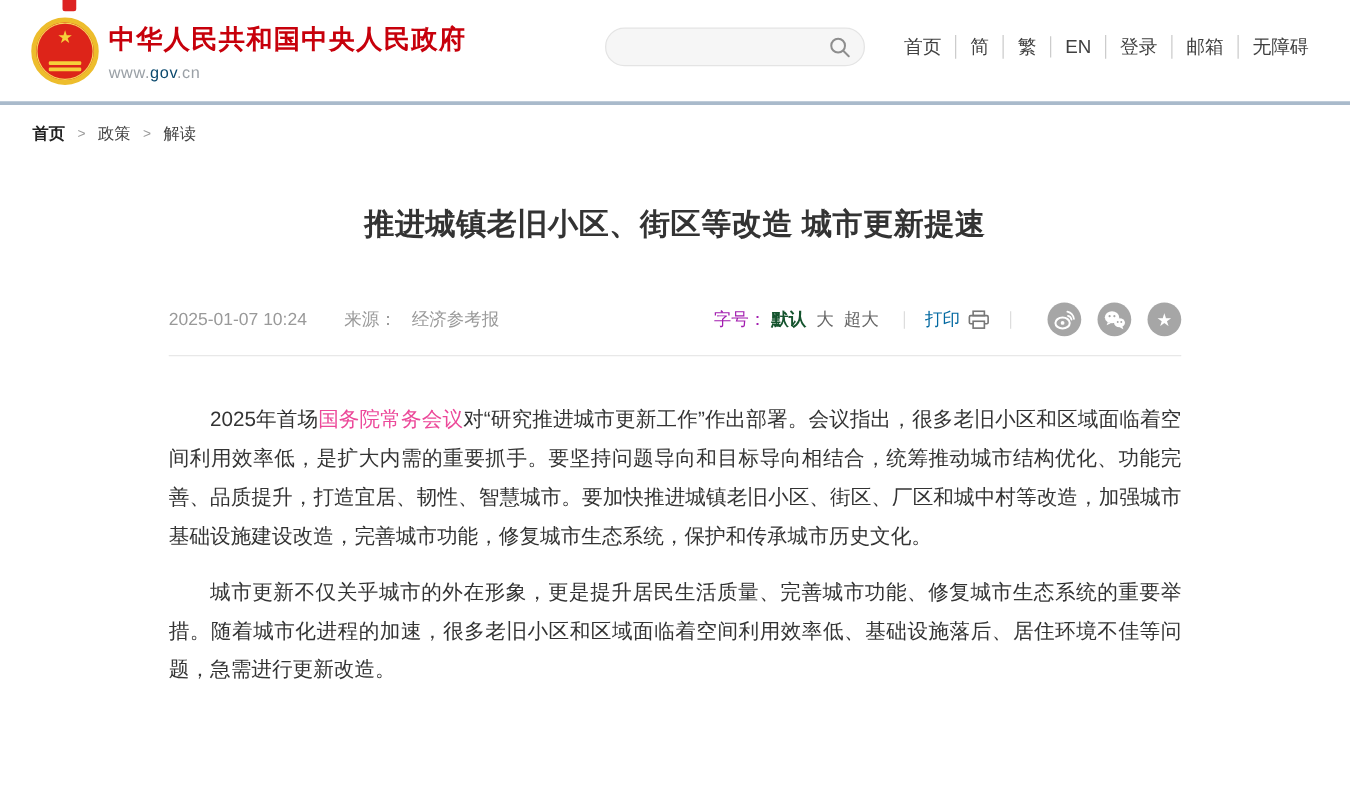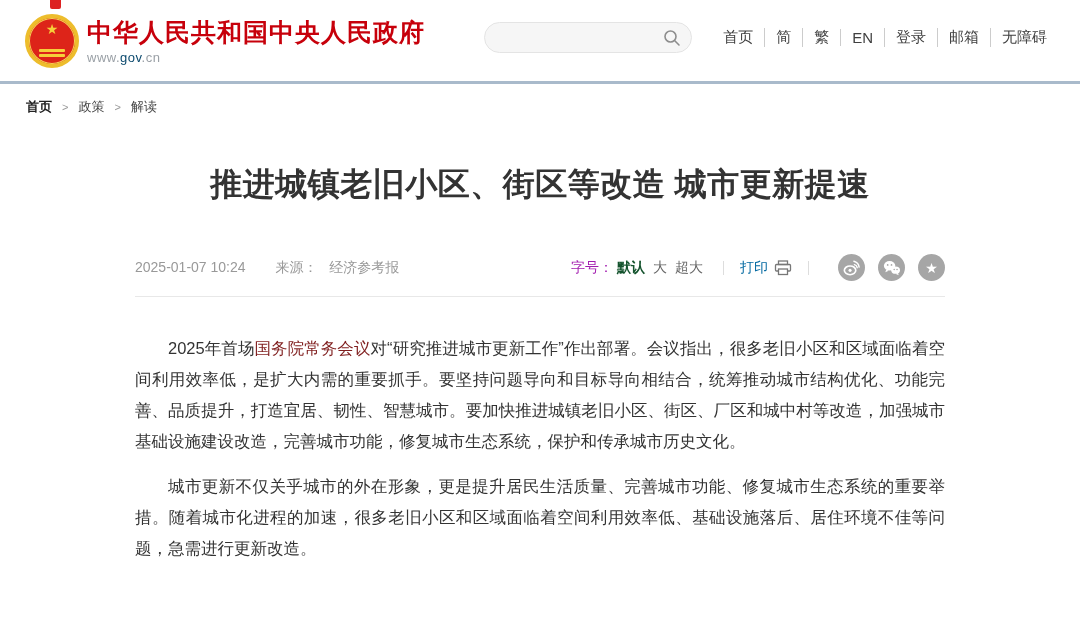--- a/index.html
+++ b/index.html
@@ -7,58 +7,58 @@
   .page { position:relative; width:1080px; height:628px; background:#fff; overflow:hidden; }
 
   
   .site-header { position:relative; height:84px; border-bottom:3px solid #a9bacb; background:#fff; }
   .corner-mark { position:absolute; left:50px; top:0px; width:11px; height:9px; background:#d22; border-radius:0 0 2px 2px; }
   .brand { position:absolute; left:25px; top:14px; display:flex; align-items:center; cursor:pointer; }
   .emblem { position:relative; width:54px; height:54px; border-radius:50%; background:#dd2419; border:4px solid #edbd2c; box-shadow:inset 0 0 0 1px #f6d458; flex:0 0 auto; }
   .emblem .star { position:absolute; left:50%; top:4px; transform:translateX(-50%); color:#f6cf3a; font-size:14px; line-height:14px; }
   .emblem .gate { position:absolute; left:50%; bottom:12px; transform:translateX(-50%); width:26px; height:3px; background:#f6cf3a; border-radius:1px; box-shadow:0 5px 0 #f6cf3a; }
   .brand-text { margin-left:8px; }
-  .site-title { color:#c7000b; font-size:25px; font-weight:bold; letter-spacing:1px; line-height:30px; }
+  .site-title { color:#c7000b; font-size:21px; font-weight:bold; letter-spacing:1px; line-height:30px; }
   .site-url { margin-top:3px; font-size:13px; color:#9aa0a6; letter-spacing:.5px; }
   .site-url .url-red { color:#0c4a6e; }
 
   .header-right { position:absolute; right:22px; top:22px; display:flex; align-items:center; }
   .searchbox { position:relative; width:208px; height:31px; background:#f6f6f6; border:1px solid #e4e4e4; border-radius:16px; }
   .searchbox input { position:absolute; left:14px; top:1px; width:160px; height:27px; border:none; outline:none; background:transparent; font-size:14px; color:#333; }
   .search-icon { position:absolute; right:10px; top:6px; }
   .top-nav { display:flex; align-items:center; margin-left:20px; font-size:15px; color:#404040; }
   .top-nav .nav-item { padding:0 11px; cursor:pointer; white-space:nowrap; }
   .top-nav .nav-item + .nav-item { border-left:1px solid #ccc; }
 
   
   .breadcrumb { padding:14px 0 0 26px; font-size:13px; color:#444; display:flex; align-items:center; }
   .bc-item { cursor:pointer; }
   .bc-home { font-weight:bold; color:#222; }
   .bc-sep { margin:0 10px; color:#999; font-size:11px; }
 
   
   .article { width:810px; margin:0 auto; }
-  .article-title { margin-top:47px; text-align:center; font-size:32px; font-weight:600; color:#333; letter-spacing:.5px; }
+  .article-title { margin-top:47px; text-align:center; font-size:24px; font-weight:600; color:#333; letter-spacing:.5px; }
   .meta-row { margin-top:47px; display:flex; justify-content:space-between; align-items:center; font-size:14px; color:#999; }
   .meta-left span { margin-right:8px; }
   .meta-left .src-gap { margin-left:18px; }
   .meta-right { display:flex; align-items:center; color:#666; }
   .meta-right .fs-label { color:#a21caf; }
   .fs-option { margin:0 4px; cursor:pointer; color:#666; }
   .fs-default { color:#14532d; font-weight:bold; }
   .pipe { width:1px; height:14px; background:#ddd; margin:0 16px; }
   .print-btn { cursor:pointer; color:#0369a1; margin-right:6px; }
   .printer-icon { cursor:pointer; }
   .share { width:27px; height:27px; border-radius:50%; background:#a6a6a6; margin-left:13px; display:flex; align-items:center; justify-content:center; cursor:pointer; }
   .share .star-glyph { color:#fff; font-size:14px; line-height:14px; }
   .meta-divider { margin-top:15px; border:none; border-top:1px solid #e8e8e8; }
 
   .article-body { margin-top:36px; font-size:16.5px; line-height:31px; color:#333; text-align:justify; }
   .article-body p { text-indent:2em; margin-bottom:14px; }
-  .inline-link { color:#7f1d1d; text-decoration:none; cursor:pointer; }
+  .inline-link { color:#ec4899; text-decoration:none; cursor:pointer; }
 </style>
 </head>
 <body>
 
 <div class="page">
 
   <header class="site-header">
     <div class="corner-mark"></div>
 
     <div class="brand">

